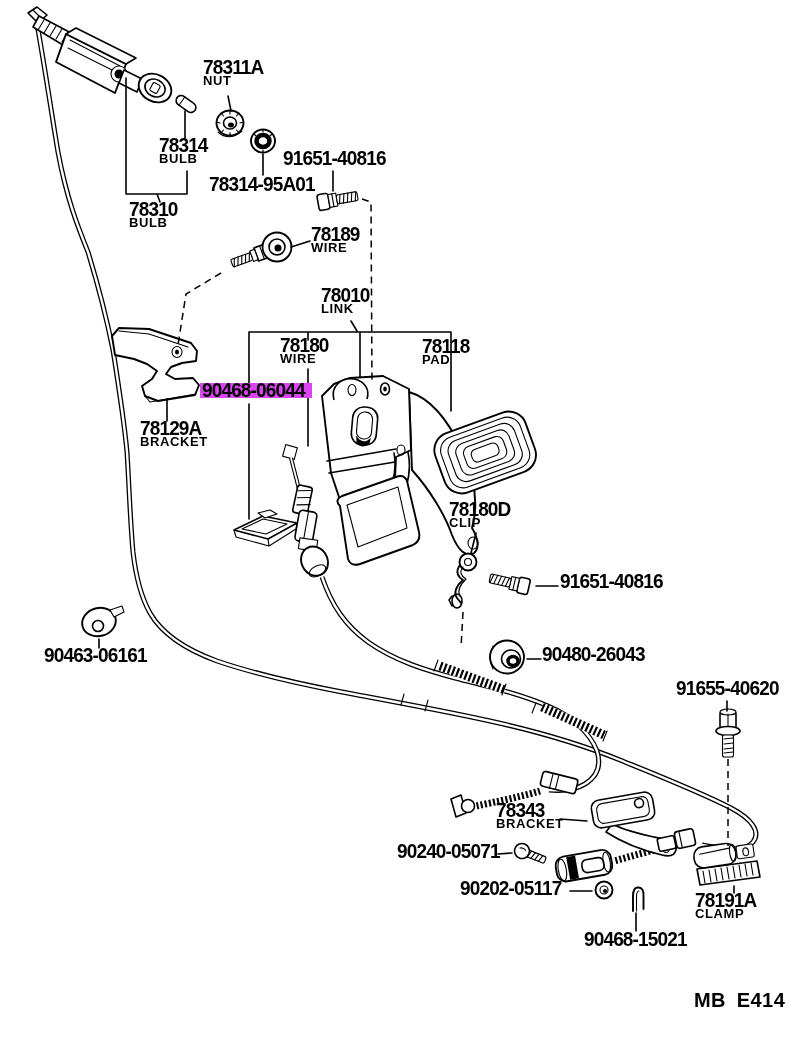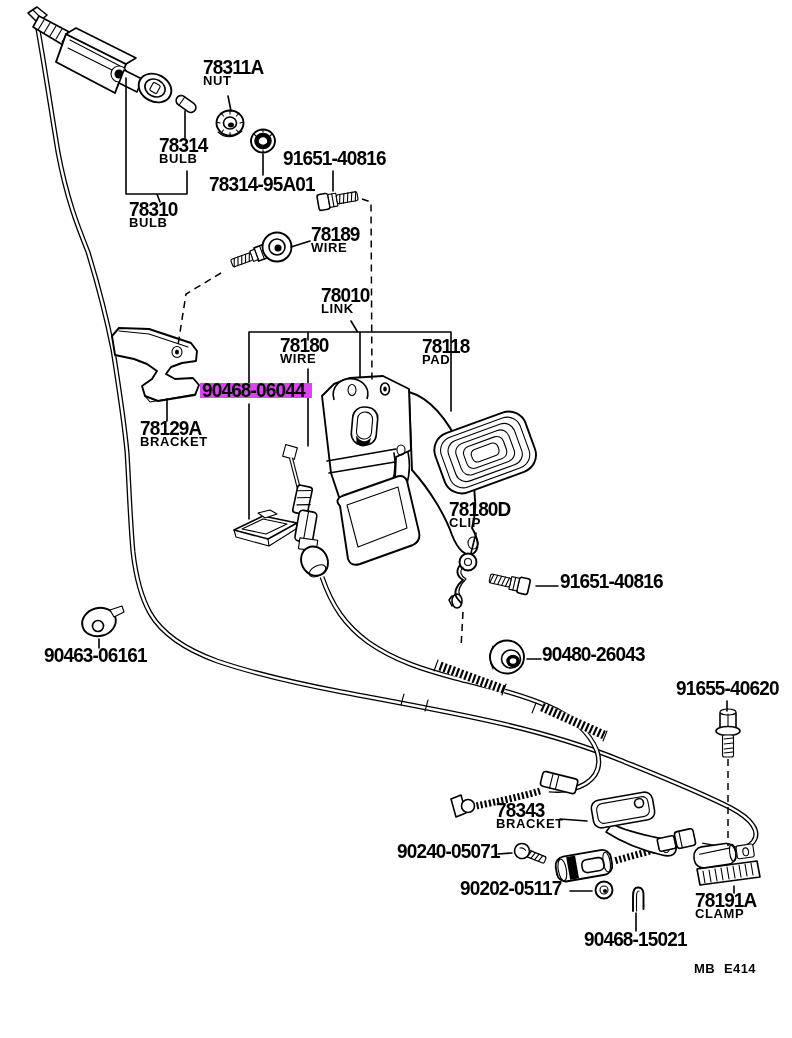--- a/index.html
+++ b/index.html
@@ -14,21 +14,21 @@
   .cA{stroke:#000;stroke-width:5;fill:none;}
   .cB{stroke:#fff;stroke-width:2.4;fill:none;}
   .coilbase{stroke:#fff;stroke-width:7;fill:none;}
   .coil{stroke:#000;stroke-width:7;fill:none;stroke-dasharray:2.1 2.1;}
   .slvbase{stroke:#fff;stroke-width:9;fill:none;}
   .slv{stroke:#000;stroke-width:9;fill:none;stroke-dasharray:2.2 2.2;}
   .lbl{position:absolute;color:#000;white-space:nowrap;}
   .pn{font-size:20px;font-weight:bold;line-height:15px;letter-spacing:-0.9px;
       transform:scaleX(.95);transform-origin:left top;}
   .sub{font-size:13px;font-weight:bold;line-height:11px;letter-spacing:.6px;margin-top:0;}
-  .figcode .pn{font-size:13px;letter-spacing:.4px;word-spacing:5px;transform:none;}
+  .figcode .pn{font-size:20px;letter-spacing:.4px;word-spacing:5px;transform:none;margin-top:32px;}
 </style>
 </head>
 <body>
 
 <div id="stage">
 
 <svg id="art" width="792" height="1038" viewBox="0 0 792 1038">
 
   <g>
     <path class="cA" d="M37,24 C44,62 51,110 58,152 C67,200 78,227 88,252 C99,288 107,320 113,350

